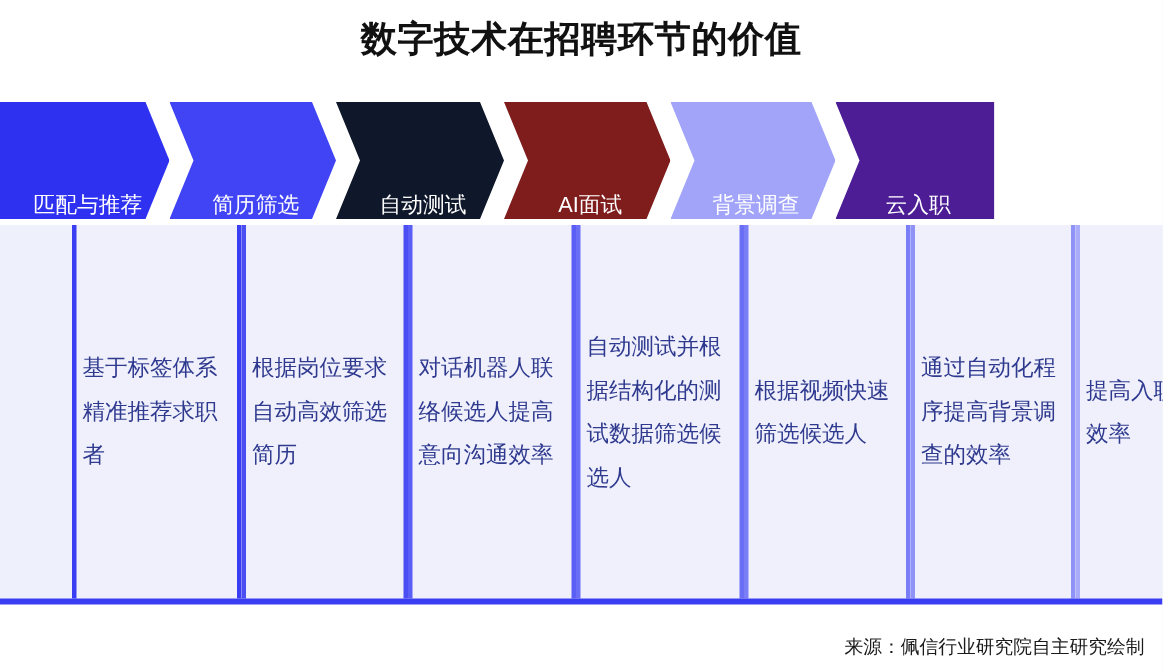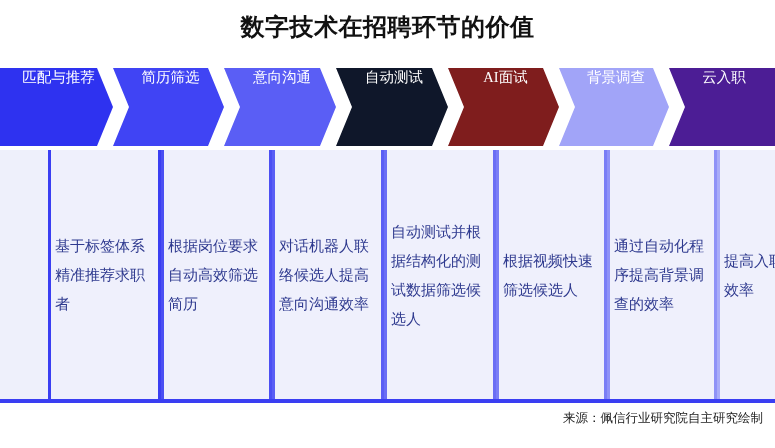--- a/index.html
+++ b/index.html
@@ -34,24 +34,23 @@
     top: 68px;
     left: 0;
     width: 775px;
     height: 78px;
     display: flex;
   }
   .chevron {
     position: relative;
     height: 78px;
     display: flex;
-    align-items: flex-start;
+    align-items: flex-end;
     justify-content: center;
     box-sizing: border-box;
-    font-family: Liberation Serif, serif;
   }
   .chevron .chev-label {
     color: #ffffff;
     font-size: 14.5px;
     line-height: 18px;
     white-space: nowrap;
     position: relative;
     z-index: 2;
     padding-left: 4px;
   }
@@ -115,40 +114,37 @@
     top: 399px;
     left: 0;
     width: 775px;
     height: 4px;
     background: #3a3ef2;
   }
 
   #source-note {
     position: absolute;
     right: 12px;
-    bottom: 21px;
+    bottom: 8px;
     font-size: 12.5px;
     color: #1a1a1a;
     line-height: 18px;
   }
 </style>
 </head>
 <body>
 
 <div id="page-title">数字技术在招聘环节的价值</div>
 
 <div id="chevron-banner">
     <div class="chevron first" style="width: 113px; background: rgb(46, 50, 240);">
       <span class="chev-label">匹配与推荐</span>
     </div>
     <div class="chevron mid" style="width: 111px; background: rgb(64, 68, 244);">
       <span class="chev-label">简历筛选</span>
-    </div>
-    <div class="chevron mid" style="width: 112px; background: rgb(90, 94, 245);">
-      <span class="chev-label">意向沟通</span>
     </div>
     <div class="chevron mid" style="width: 112px; background: #0f172a;">
       <span class="chev-label">自动测试</span>
     </div>
     <div class="chevron mid" style="width: 111px; background: #7f1d1d;">
       <span class="chev-label">AI面试</span>
     </div>
     <div class="chevron mid" style="width: 110px; background: rgb(161, 164, 248);">
       <span class="chev-label">背景调查</span>
     </div>

